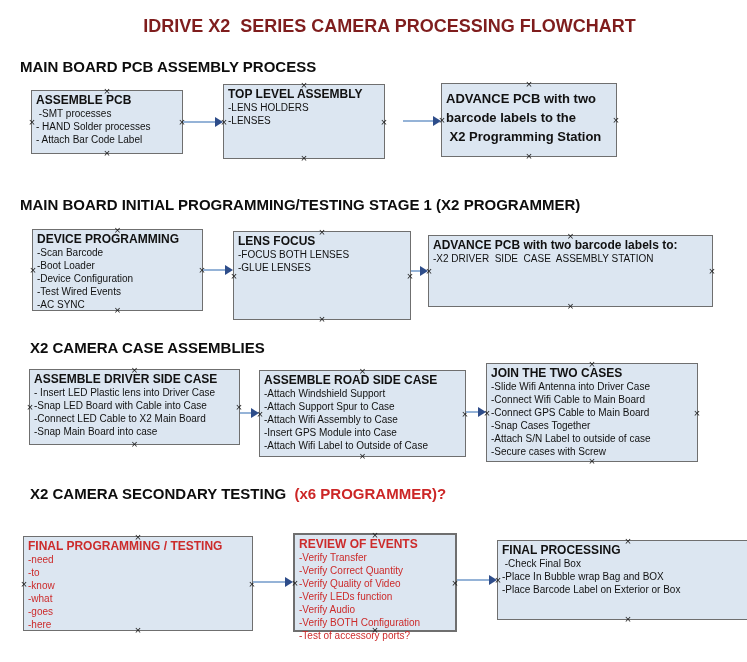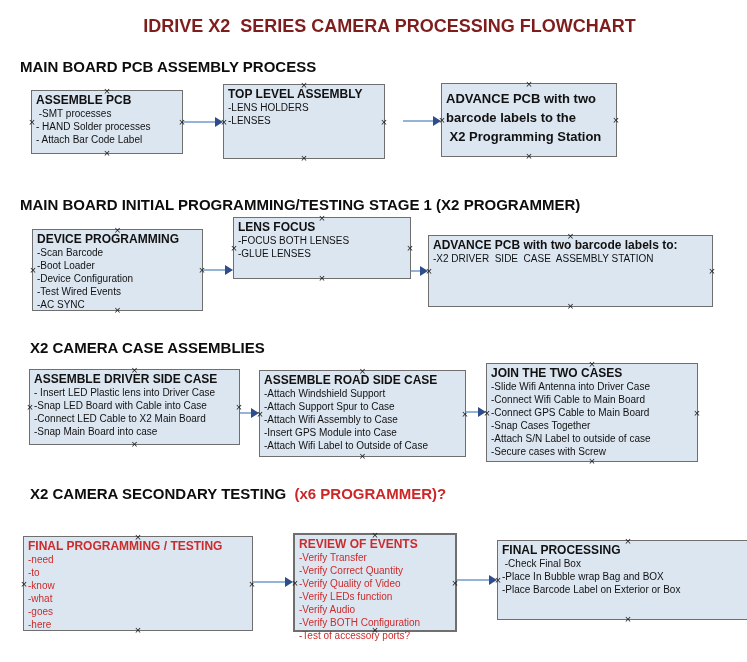--- a/index.html
+++ b/index.html
@@ -27,21 +27,21 @@
   }
   .box-title { font-size:12px; font-weight:bold; line-height:1.2; white-space:pre; }
   .box-items div { font-size:10px; line-height:13px; white-space:pre; }
   .red-box .box-title, .red-box .box-items div { color:#cc2b2b; }
 
   #b11 { left:31px;  top:90px;  width:152px; height:64px; }
   #b12 { left:223px; top:84px;  width:162px; height:75px; }
   #b13 { left:441px; top:83px;  width:176px; height:74px; padding-top:5px; }
   #b13 .box-items div { font-size:13px; font-weight:bold; line-height:19px; }
   #b21 { left:32px;  top:229px; width:171px; height:82px; }
-  #b22 { left:233px; top:217px; width:178px; height:62px; }
+  #b22 { left:233px; top:231px; width:178px; height:89px; }
   #b23 { left:428px; top:235px; width:285px; height:72px; }
   #b31 { left:29px;  top:369px; width:211px; height:76px; }
   #b32 { left:259px; top:370px; width:207px; height:87px; }
   #b33 { left:486px; top:363px; width:212px; height:99px; }
   #b41 { left:23px;  top:536px; width:230px; height:95px; }
   #b42 { left:293px; top:533px; width:164px; height:99px; border-width:2px; }
   #b43 { left:497px; top:540px; width:262px; height:80px; }
 
   .anchor {
     position:absolute; transform:translate(-50%,-50%);

